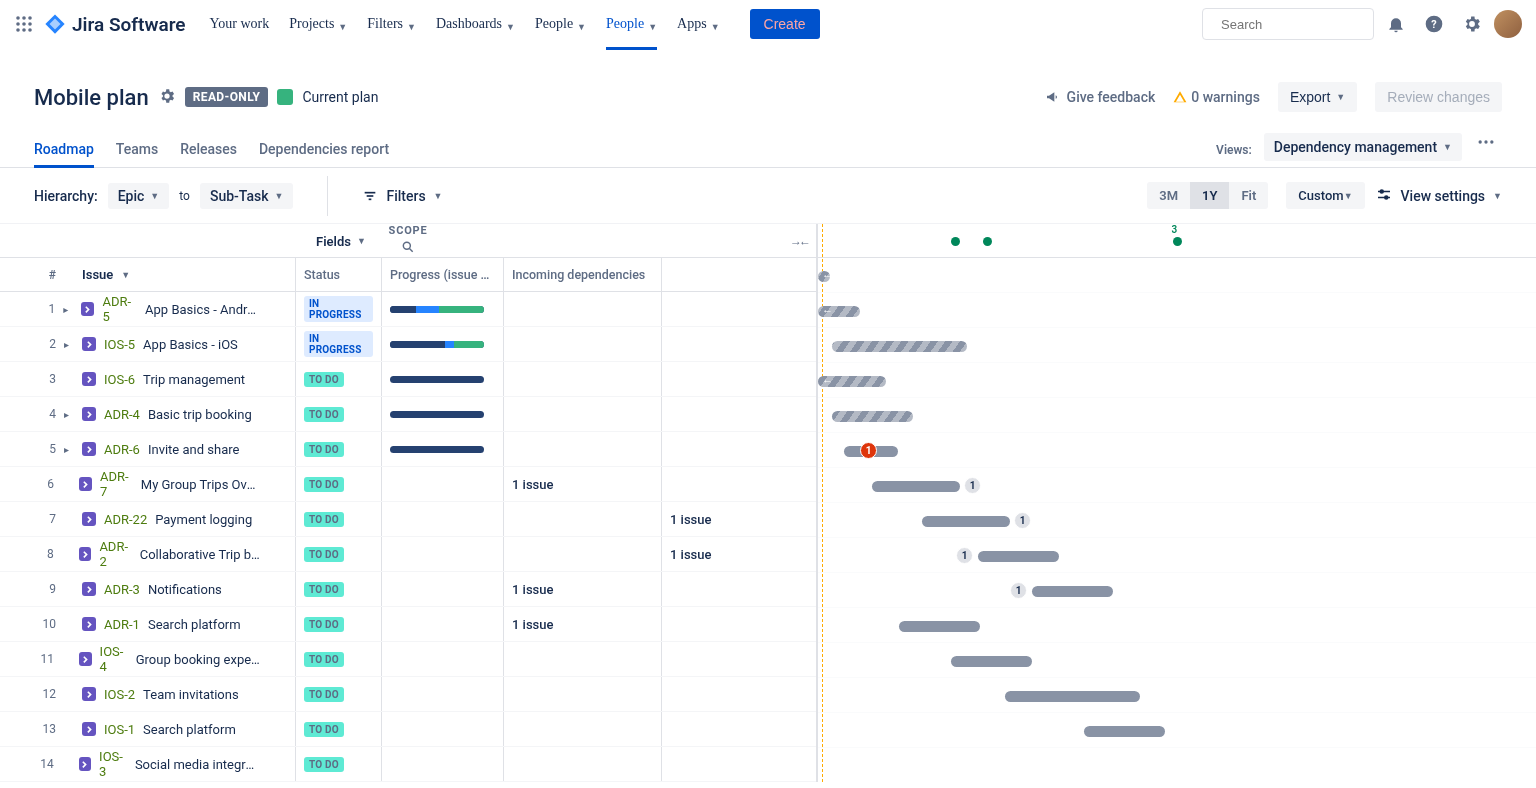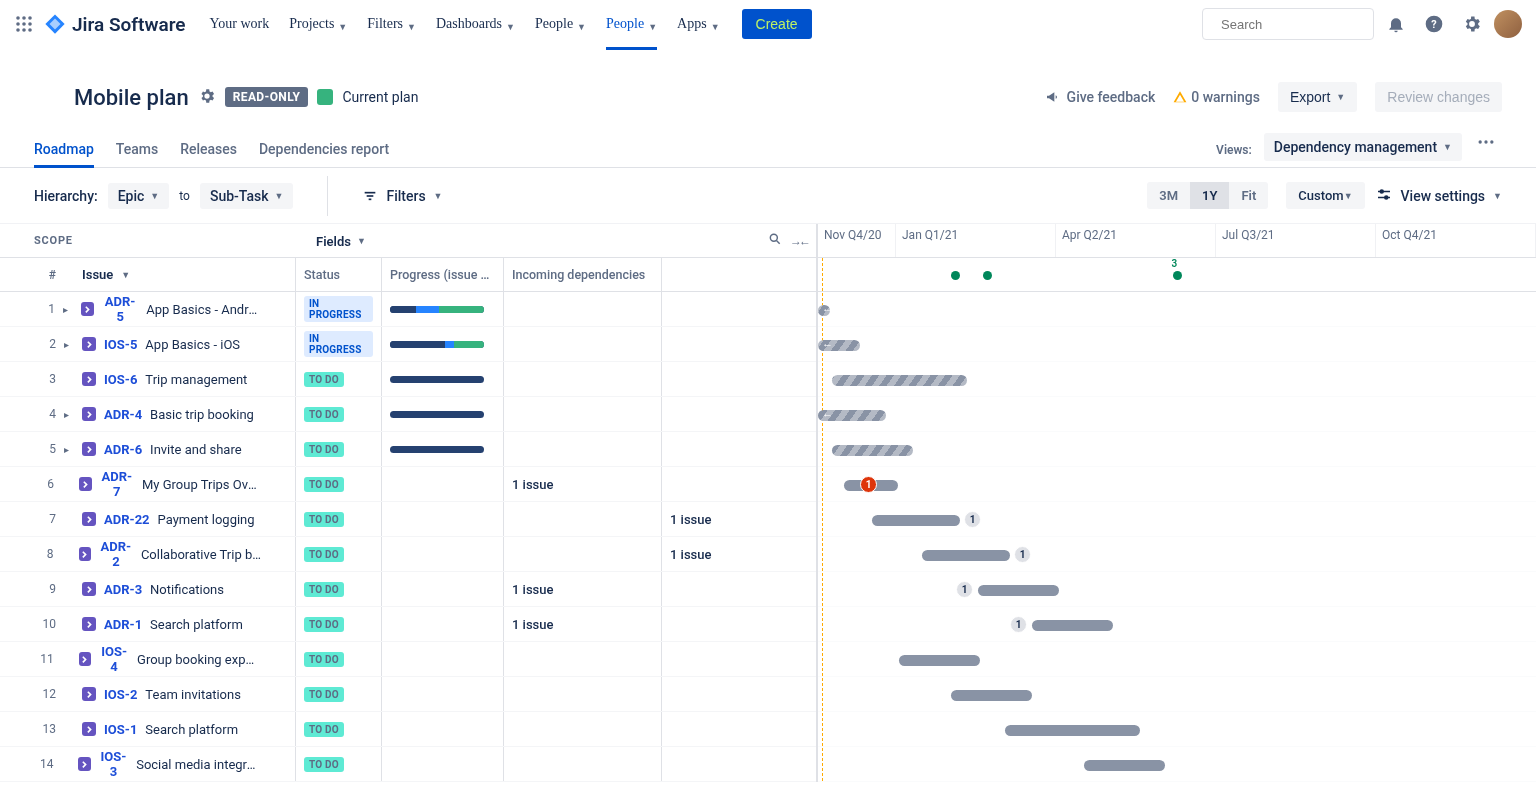--- a/index.html
+++ b/index.html
@@ -42,39 +42,39 @@
     padding: 6px 10px; color: var(--jira-text);
     font-size:14px; cursor:pointer; border-radius:3px;font-family:Liberation Serif, serif;
   }
   .nav-item.active { color: var(--jira-blue); position:relative; }
   .nav-item.active::after {
     content:""; position:absolute; left:10px; right:10px; bottom:-12px;
     height:3px; background:var(--jira-blue);
   }
   .chev { font-size:9px; color: var(--jira-muted); }
   .create-btn {
-    background: var(--jira-blue); color:#bef264; border:none;
+    background: var(--jira-blue); color:#fca5a5; border:none;
     padding: 7px 14px; border-radius:3px; font-size:14px; font-weight:500; cursor:pointer;
-    margin-left:6px;
+    margin-left:14px;
   }
   .nav-spacer { flex:1; }
   .search-box {
     display:flex; align-items:center; gap:6px;
     border:1px solid var(--jira-border); border-radius:4px;
     height:32px; width:172px; padding:0 10px; color:var(--jira-muted);
   }
   .search-box input {
     border:none; outline:none; font-size:13px; flex:1; color:var(--jira-text); background:transparent;
   }
   .nav-icon { width:32px; height:32px; display:flex; align-items:center; justify-content:center; cursor:pointer; border-radius:50%; color: var(--jira-muted); }
   .avatar { width:28px; height:28px; border-radius:50%; background: linear-gradient(135deg,#c09060,#8f6040); }
 
   
   .plan-header {
-    display:flex; align-items:center; padding: 34px 34px 14px; gap:9px;margin-left:40px;
+    display:flex; align-items:center; padding: 34px 34px 14px; gap:9px;
   }
   .plan-title { font-size:22px; font-weight:500; }
   .gear-small { color: var(--jira-muted); cursor:pointer; }
   .badge {
     font-size:12px; font-weight:700; letter-spacing:.4px;
     background:#5e6c84; color:#fff; padding:3px 8px; border-radius:3px;
   }
   .current-plan-dot { width:16px; height:16px; border-radius:3px; background:var(--jira-green); }
   .current-plan-label { font-size:14px; color:var(--jira-text); }
   .plan-header .right { margin-left:auto; display:flex; align-items:center; gap:18px; }
@@ -128,21 +128,21 @@
     border-top: 1px solid #f1f2f5;
   }
   .left-panel {
     width: 818px;
     border-right: 2px solid var(--jira-border);
     background:#fff;
   }
   .left-header {
     display:flex; align-items:center; height:34px;
     padding: 0 34px; border-bottom:1px solid var(--jira-border);
-    font-size:11px; font-weight:700; letter-spacing:.8px; color:var(--jira-muted);
+    font-size:11px; font-weight:700; letter-spacing:.8px; color:var(--jira-muted);flex-direction:column;
   }
   .left-header .scope-text { flex:1; }
   .left-subheader {
     display:flex; align-items:center; height:34px;
     border-bottom:1px solid var(--jira-border);
   }
   .scope-col  { width:296px; border-right:1px solid var(--jira-border); padding:0 34px; display:flex; align-items:center; height:100%; font-size:12px; font-weight:600; color:var(--jira-muted); gap:8px; }
   .idx        { width:22px; text-align:right; font-size:12px; color:var(--jira-muted); }
   .issue-lbl  { font-size:13px; color:var(--jira-text); font-weight:600; }
   .fields-head {
@@ -160,21 +160,21 @@
   .incom-col  { width:158px; border-right:1px solid var(--jira-border); padding:0 8px; display:flex; align-items:center; height:100%; font-size:12.5px; font-weight:500; color:var(--jira-muted); }
   .outgo-col  { width:154px; padding:0 8px; display:flex; align-items:center; height:100%; font-size:12.5px; font-weight:500; color:var(--jira-muted); }
 
   .row {
     display:flex; height:35px; border-bottom:1px solid #f4f5f7;
   }
   .row .scope-col { font-size:13px; color:var(--jira-text); font-weight:400; }
   .row .expand { width:10px; color:var(--jira-muted); font-size:10px; cursor:pointer; }
   .epic-icon { width:14px; height:14px; border-radius:3px; background:var(--jira-purple); display:flex; align-items:center; justify-content:center; }
   .epic-icon svg { width:9px; height:9px; }
-  .issue-key { color:#1d4ed8; font-weight:700; text-decoration:none;text-align:center; }
+  .issue-key { color:#4d7c0f; font-weight:400; text-decoration:none; }
   .issue-title { color:var(--jira-text); white-space:nowrap; overflow:hidden; text-overflow:ellipsis; max-width:150px; }
   .status-lozenge {
     font-size:10px; font-weight:700; padding:2px 5px; border-radius:3px; letter-spacing:.2px;
   }
   .loz-todo    { background:#5eead4; color:#5e6c84; }
   .loz-inprog  { background:#deebff; color:#0052cc; }
 
   .progress-bar { width:94px; height:7px; border-radius:4px; overflow:hidden; display:flex; background:var(--jira-bar-dark); }
   .progress-bar span { display:block; height:100%; }
   .dep-text { font-size:13px; color:var(--jira-text); }
@@ -742,27 +742,20 @@
             <span class="status-lozenge loz-todo">TO DO</span>
           </div>
           <div class="prog-col"></div>
           <div class="incom-col"></div>
           <div class="outgo-col"></div>
         </div>
       </div>
   </div>
 
   <div class="timeline-panel">
-    <div class="timeline-header" id="quarters">
-        <div class="quarter">Nov Q4/20</div>
-        <div class="quarter">Jan Q1/21</div>
-        <div class="quarter">Apr Q2/21</div>
-        <div class="quarter">Jul Q3/21</div>
-        <div class="quarter">Oct Q4/21</div>
-      </div>
     <div class="marker-row">
       <div class="marker-line"></div>
       <div id="releases">
           <div class="release-dot" style="left: 18.5%;"></div>
           <div class="release-dot" style="left: 23%;"></div>
           <div class="release-dot" style="left: 49.5%;"></div>
           <div class="release-badge" style="left: calc(49.5% - 2px);">3</div>
         </div>
     </div>
     <div id="rows-right" style="position:relative;">

